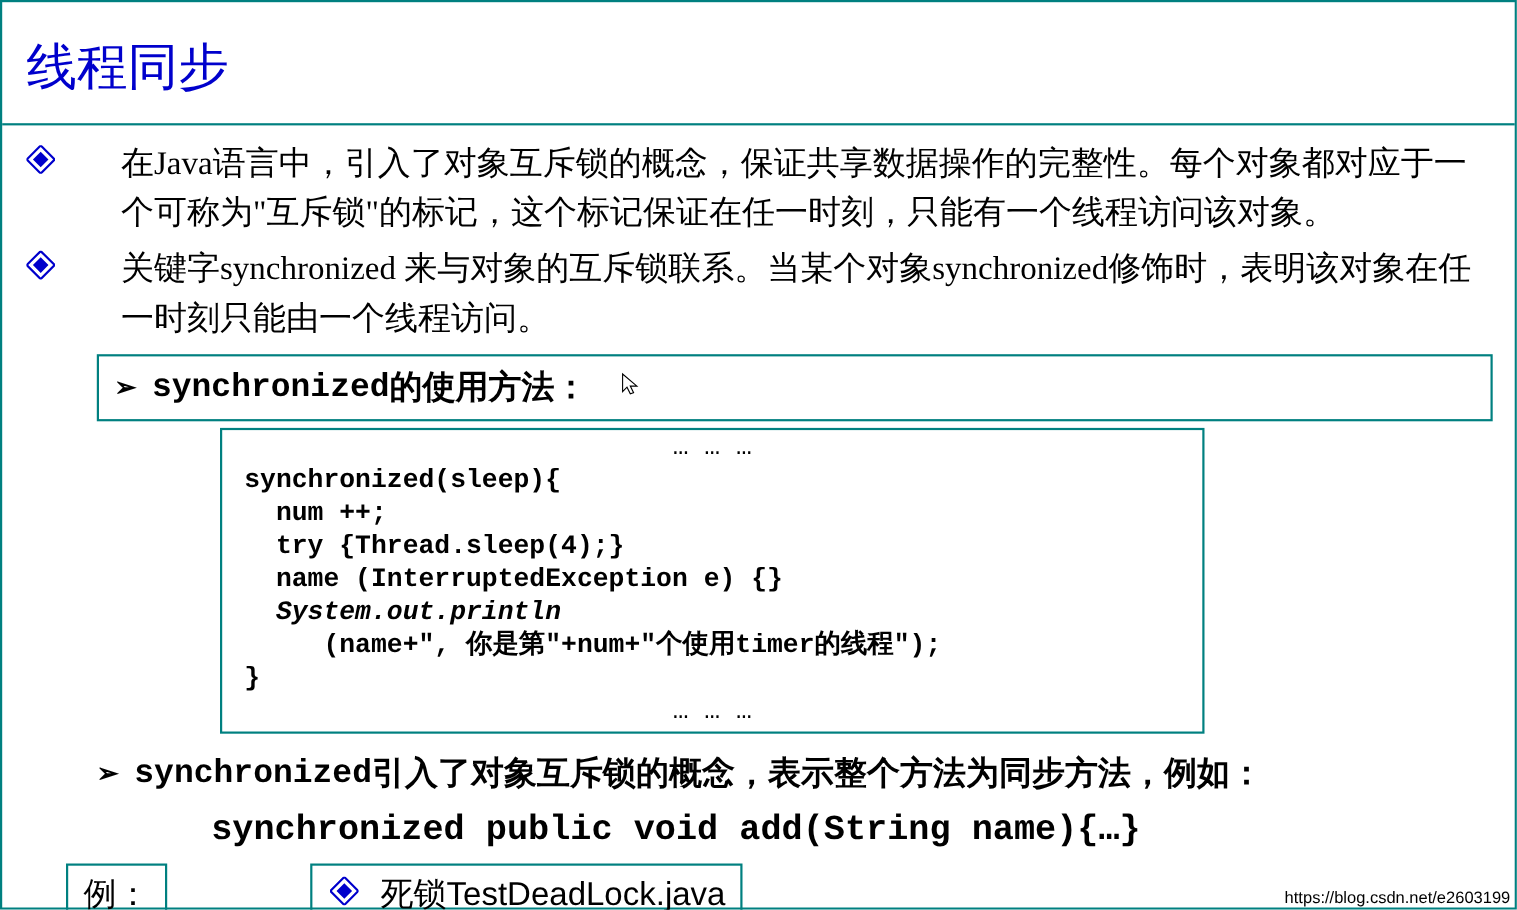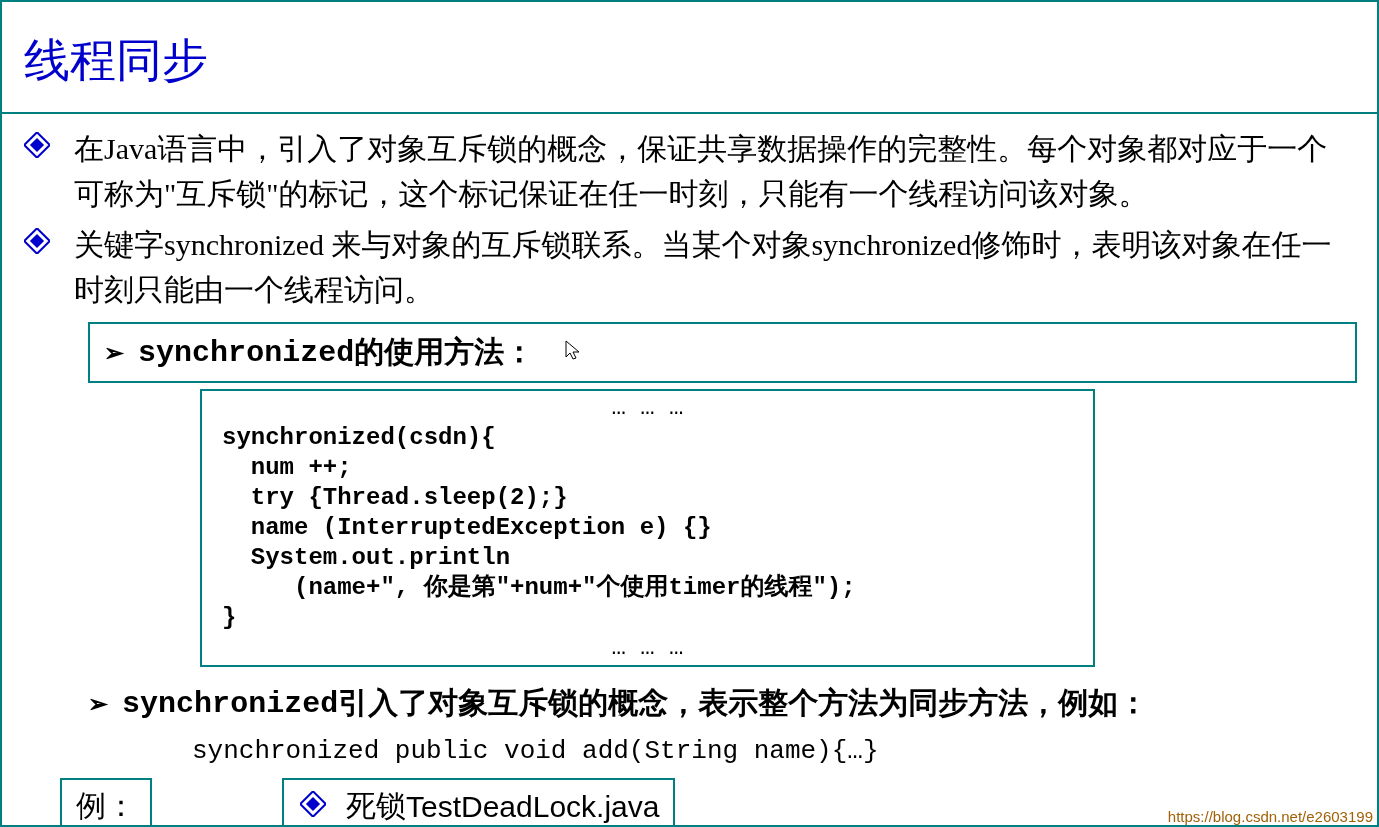--- a/index.html
+++ b/index.html
@@ -24,20 +24,21 @@
       font-weight: normal;
       color: #0000CC;
     }
     .content {
       padding: 12px 20px;
     }
     .bullet-row {
       display: flex;
       align-items: flex-start;
       margin-bottom: 6px;
+      gap: 36px;
     }
     .diamond-icon {
       flex-shrink: 0;
       margin-top: 6px;
       margin-right: 24px;
       margin-left: 2px;
     }
     .bullet-text {
       font-size: 30px;
       line-height: 1.5;
@@ -71,22 +72,22 @@
       font-size: 30px;
       font-weight: bold;
       display: flex;
       align-items: center;
     }
     .sub-line .arrow { margin-right: 14px; font-size: 24px; }
     .sub-line .mono { font-family: "Courier New", monospace; font-weight: bold; }
     .method-line {
       margin: 6px 0 12px 170px;
       font-family: "Courier New", monospace;
-      font-size: 26px;
-      font-weight: normal;
+      font-size: 32px;
+      font-weight: bold;
     }
     .bottom-row {
       display: flex;
       gap: 130px;
       padding-left: 38px;
       margin-top: 8px;
     }
     .bottom-box {
       border: 2px solid #008080;
       padding: 6px 14px;
@@ -97,21 +98,21 @@
     .bottom-box .diamond-icon { margin: 0 20px 0 2px; }
     .cursor-arrow {
       display: inline-block;
       margin-left: 30px;
       font-weight: normal;
     }
     .watermark {
       position: absolute;
       right: 6px;
       bottom: 2px;
-      color: #a16207;
+      color: #000000;
       font-size: 15px;
       font-family: Arial, sans-serif;
     }
   </style>
 </head>
 <body>
 
 <div class="main-container">
   <div class="title-bar">
     <h1>线程同步</h1>
@@ -149,25 +150,25 @@
       <span> 的使用方法：</span>
       <span class="cursor-arrow">
         <svg width="18" height="24" viewBox="0 0 18 24">
             <path d="M2 2 L2 18 L6 14 L9 20 L12 19 L9 13 L15 13 Z" fill="white" stroke="black" stroke-width="1"></path>
           </svg>
       </span>
     </div>
 
     <div class="code-box">
       <div class="ellipsis">… … …</div>
-      <div style="white-space: pre;">synchronized(csdn){</div>
+      <div style="white-space: pre;">synchronized(sleep){</div>
       <div style="white-space: pre;">  num ++;</div>
-      <div style="white-space: pre;">  try {Thread.sleep(2);}</div>
+      <div style="white-space: pre;">  try {Thread.sleep(4);}</div>
       <div style="white-space: pre;">  name (InterruptedException e) {}</div>
-      <div style="white-space: pre;">  System.out.println</div>
+      <div style="white-space: pre; font-style: italic;">  System.out.println</div>
       <div style="white-space: pre;">     (name+", 你是第"+num+"个使用timer的线程");</div>
       <div style="white-space: pre;">}</div>
       <div class="ellipsis">… … …</div>
     </div>
 
     <div class="sub-line">
       <span class="arrow">➢</span>
       <span class="mono">synchronized</span>
       <span> 引入了对象互斥锁的概念，表示整个方法为同步方法，例如：</span>
     </div>

